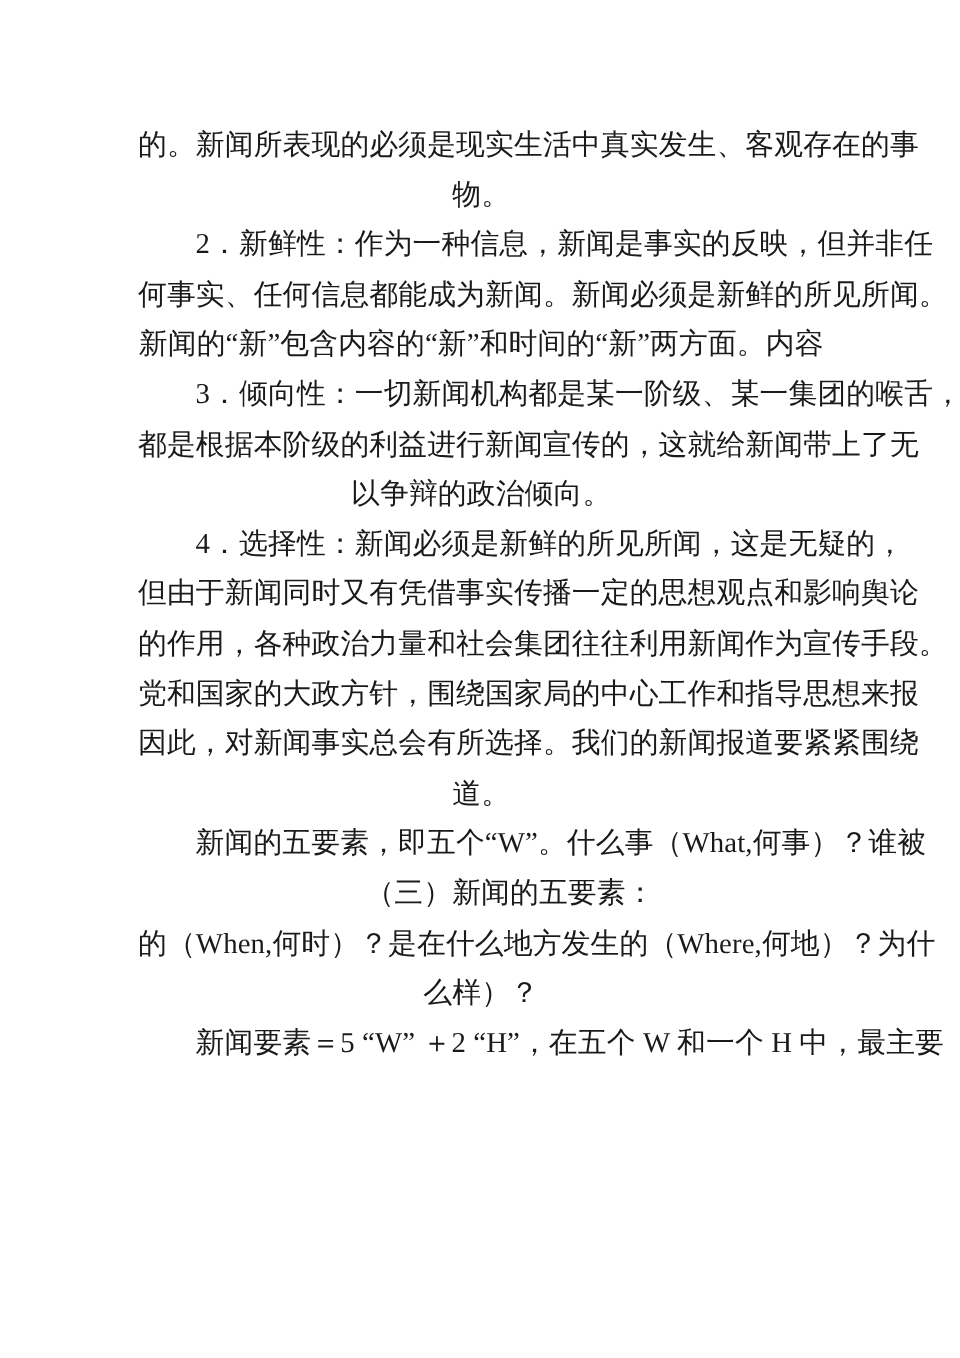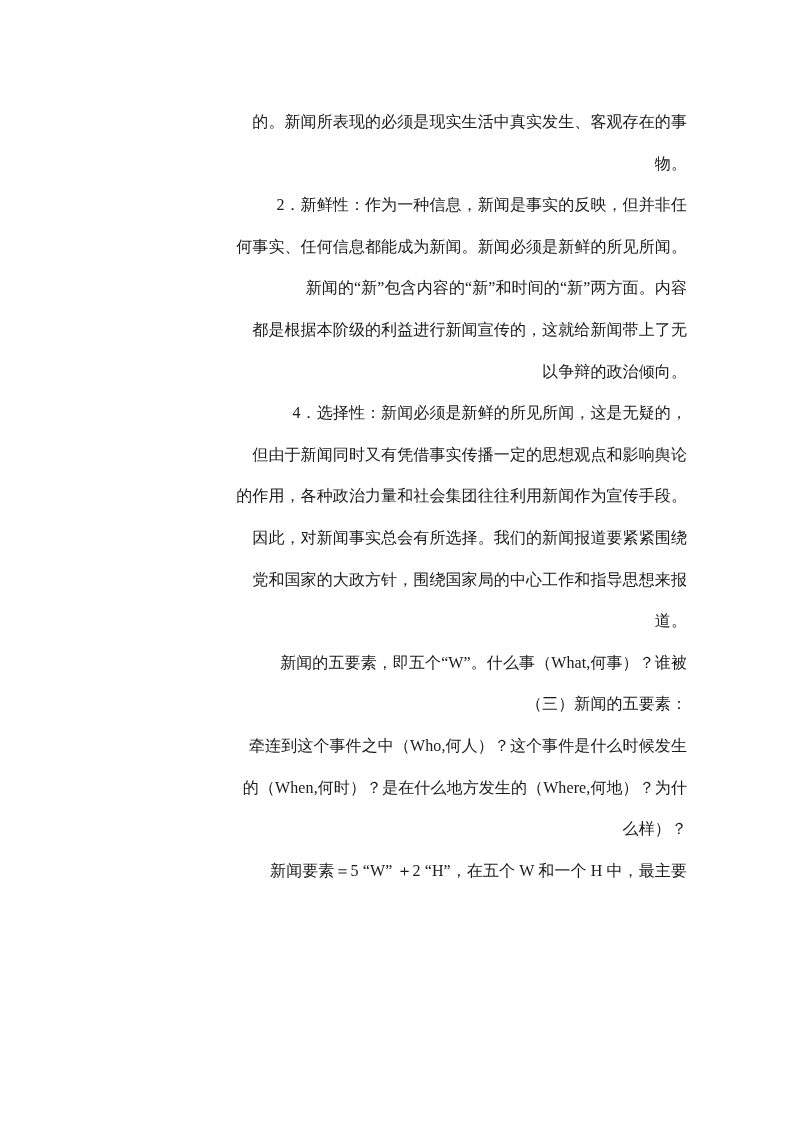--- a/index.html
+++ b/index.html
@@ -13,24 +13,24 @@
     height: 1132px;
     background: #ffffff;
     overflow: hidden;
     font-family: "Liberation Serif", "DejaVu Serif", serif;
   }
   .text-block {
     position: absolute;
     left: 115px;
     top: 101px;
     width: 572px;
-    font-size: 16px;
+    font-size: 24px;
     line-height: 41.6px;
     color: #1a1a1a;
-    text-align: right;
+    text-align: center;
     letter-spacing: 0.1px;
   }
   .line {
     height: 41.6px;
     white-space: nowrap;
   }
   .line.indent {
     text-indent: 2em;
   }
   .run.bold {
@@ -40,28 +40,28 @@
 </head>
 <body>
 
 <div class="page" style="background: rgb(255, 255, 255);">
   <div class="text-block" style="color: rgb(26, 26, 26);">
       <div class="line"><span class="run">的。新闻所表现的必须是现实生活中真实发生、客观存在的事</span></div>
       <div class="line"><span class="run">物。</span></div>
       <div class="line indent"><span class="run bold">2．新鲜性：</span><span class="run">作为一种信息，新闻是事实的反映，但并非任</span></div>
       <div class="line"><span class="run">何事实、任何信息都能成为新闻。新闻必须是新鲜的所见所闻。</span></div>
       <div class="line"><span class="run">新闻的“新”包含内容的“新”和时间的“新”两方面。内容</span></div>
+      <div class="line indent"><span class="run bold">3．倾向性：</span><span class="run">一切新闻机构都是某一阶级、某一集团的喉舌，</span></div>
       <div class="line"><span class="run">都是根据本阶级的利益进行新闻宣传的，这就给新闻带上了无</span></div>
       <div class="line"><span class="run">以争辩的政治倾向。</span></div>
       <div class="line indent"><span class="run bold">4．选择性：</span><span class="run">新闻必须是新鲜的所见所闻，这是无疑的，</span></div>
       <div class="line"><span class="run">但由于新闻同时又有凭借事实传播一定的思想观点和影响舆论</span></div>
       <div class="line"><span class="run">的作用，各种政治力量和社会集团往往利用新闻作为宣传手段。</span></div>
+      <div class="line"><span class="run">党和国家的大政方针，围绕国家局的中心工作和指导思想来报</span></div>
       <div class="line"><span class="run">因此，对新闻事实总会有所选择。我们的新闻报道要紧紧围绕</span></div>
-      <div class="line"><span class="run">党和国家的大政方针，围绕国家局的中心工作和指导思想来报</span></div>
       <div class="line"><span class="run">道。</span></div>
       <div class="line indent"><span class="run">新闻的五要素，即五个“W”。什么事（What,何事）？谁被</span></div>
       <div class="line indent"><span class="run bold">（三）新闻的五要素：</span></div>
-      <div class="line"><span class="run">牵连到这个事件之中（Who,何人）？这个事件是什么时候发生</span></div>
       <div class="line"><span class="run">的（When,何时）？是在什么地方发生的（Where,何地）？为什</span></div>
       <div class="line"><span class="run">么样）？</span></div>
       <div class="line indent"><span class="run">新闻要素＝5 “W” ＋2 “H”，在五个 W 和一个 H 中，最主要</span></div>
     </div>
 </div>
 
 </body></html>

